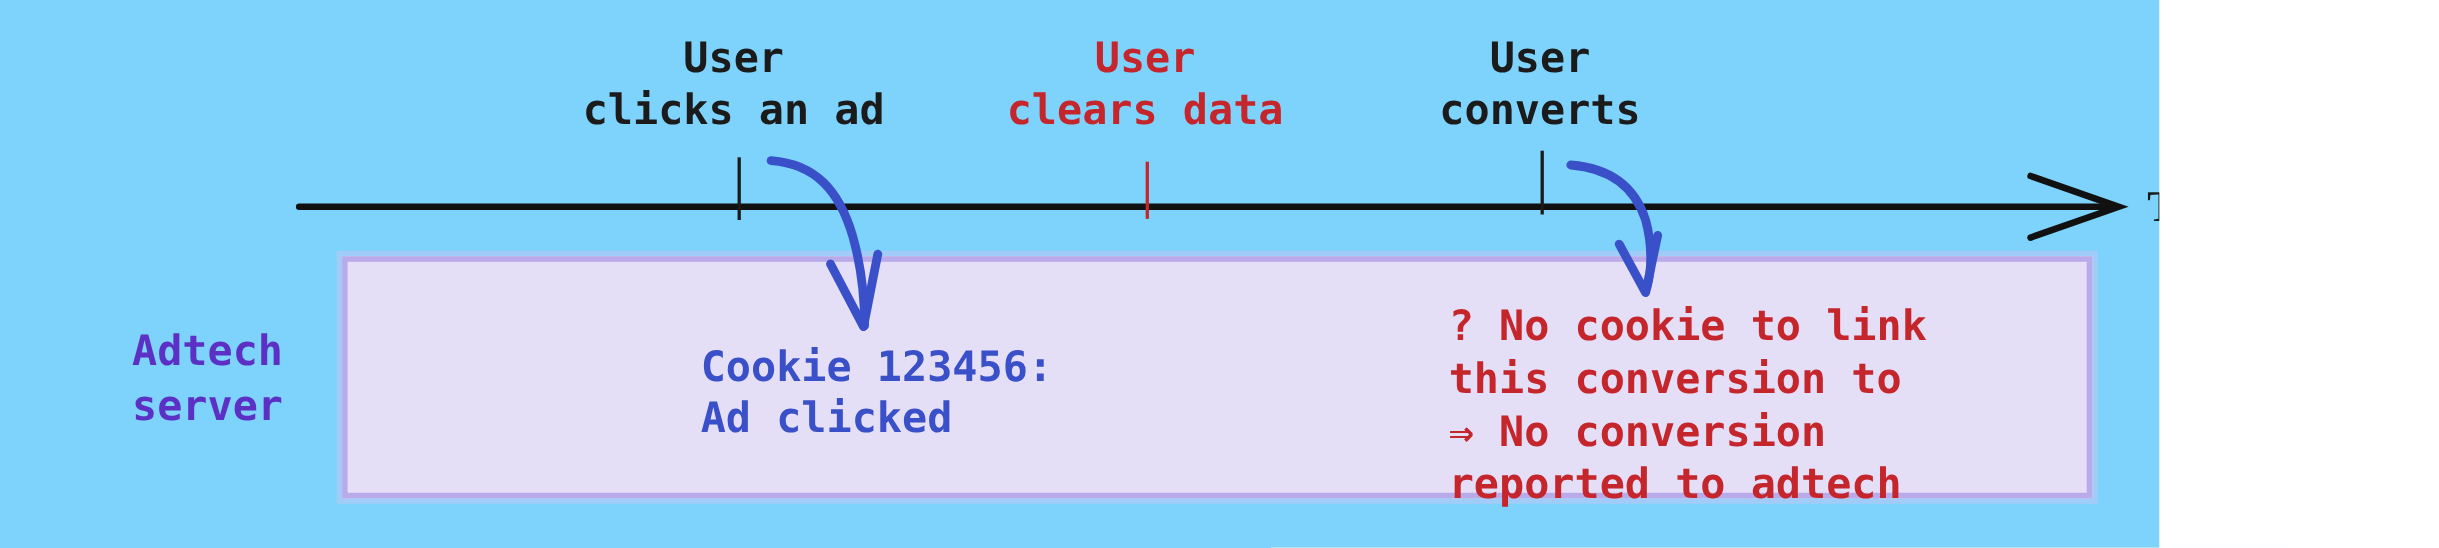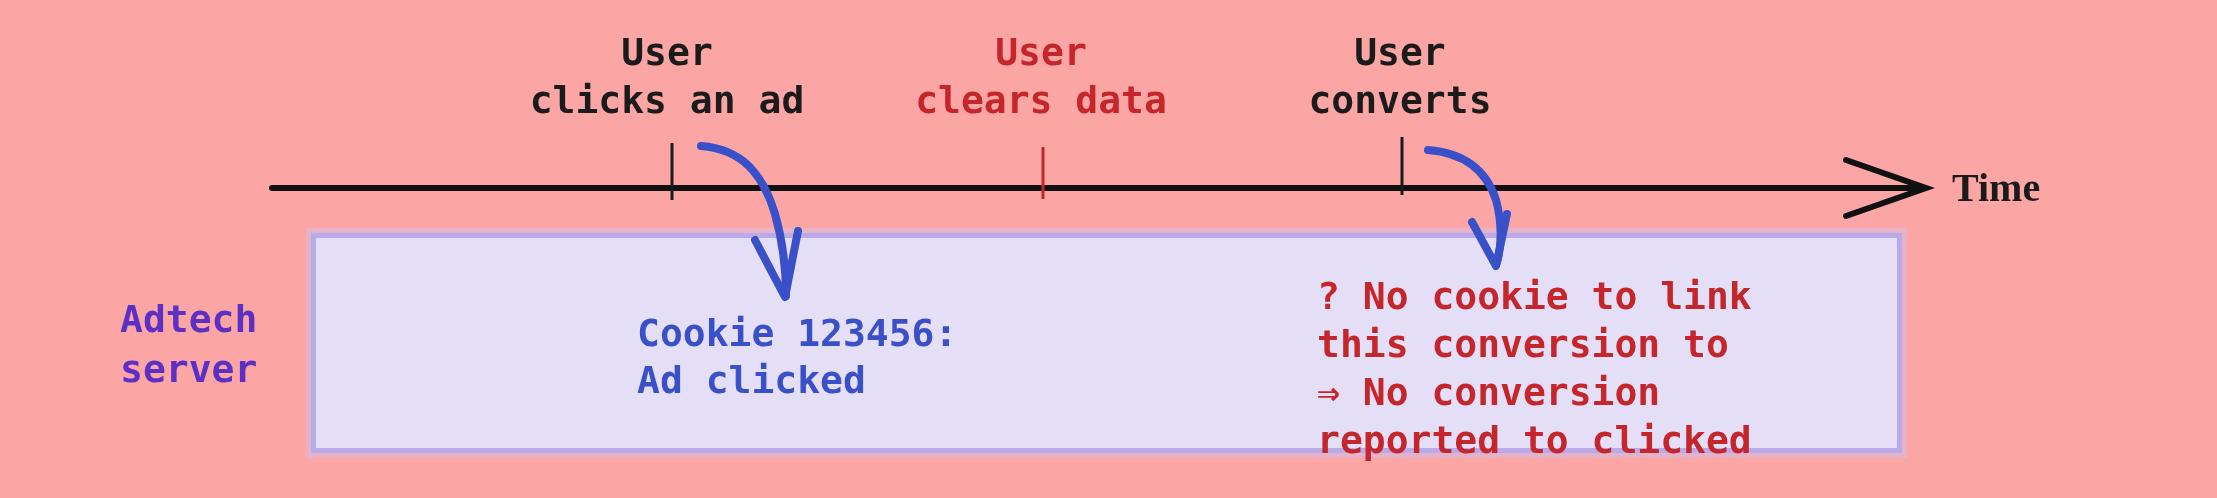--- a/index.html
+++ b/index.html
@@ -2,23 +2,23 @@
 <html><head>
 <meta charset="utf-8">
 <style>
   html, body {
     margin: 0;
     padding: 0;
     background: #ffffff;
   }
   #canvas {
     position: relative;
-    width: 2217px;
+    width: 1963px;
     height: 498px;
-    background: #fca5a5;
+    background: #7dd3fc;
     overflow: hidden;
     font-family: "DejaVu Sans Mono", "Liberation Mono", monospace;
     font-weight: bold;
   }
   .abs { position: absolute; }
   .prelines { white-space: pre-line; }
 
   
   #server-box {
     left: 311px;
@@ -130,15 +130,15 @@
 
   <div id="adtech-server-label" class="abs txt prelines">Adtech
 server</div>
 
   <div id="cookie-note" class="abs txt prelines">Cookie 123456:
 Ad clicked</div>
 
   <div id="no-conversion-note" class="abs txt prelines">? No cookie to link
 this conversion to
 ⇒ No conversion
-reported to clicked</div>
+reported to adtech</div>
 
 </div>
 
 </body></html>

